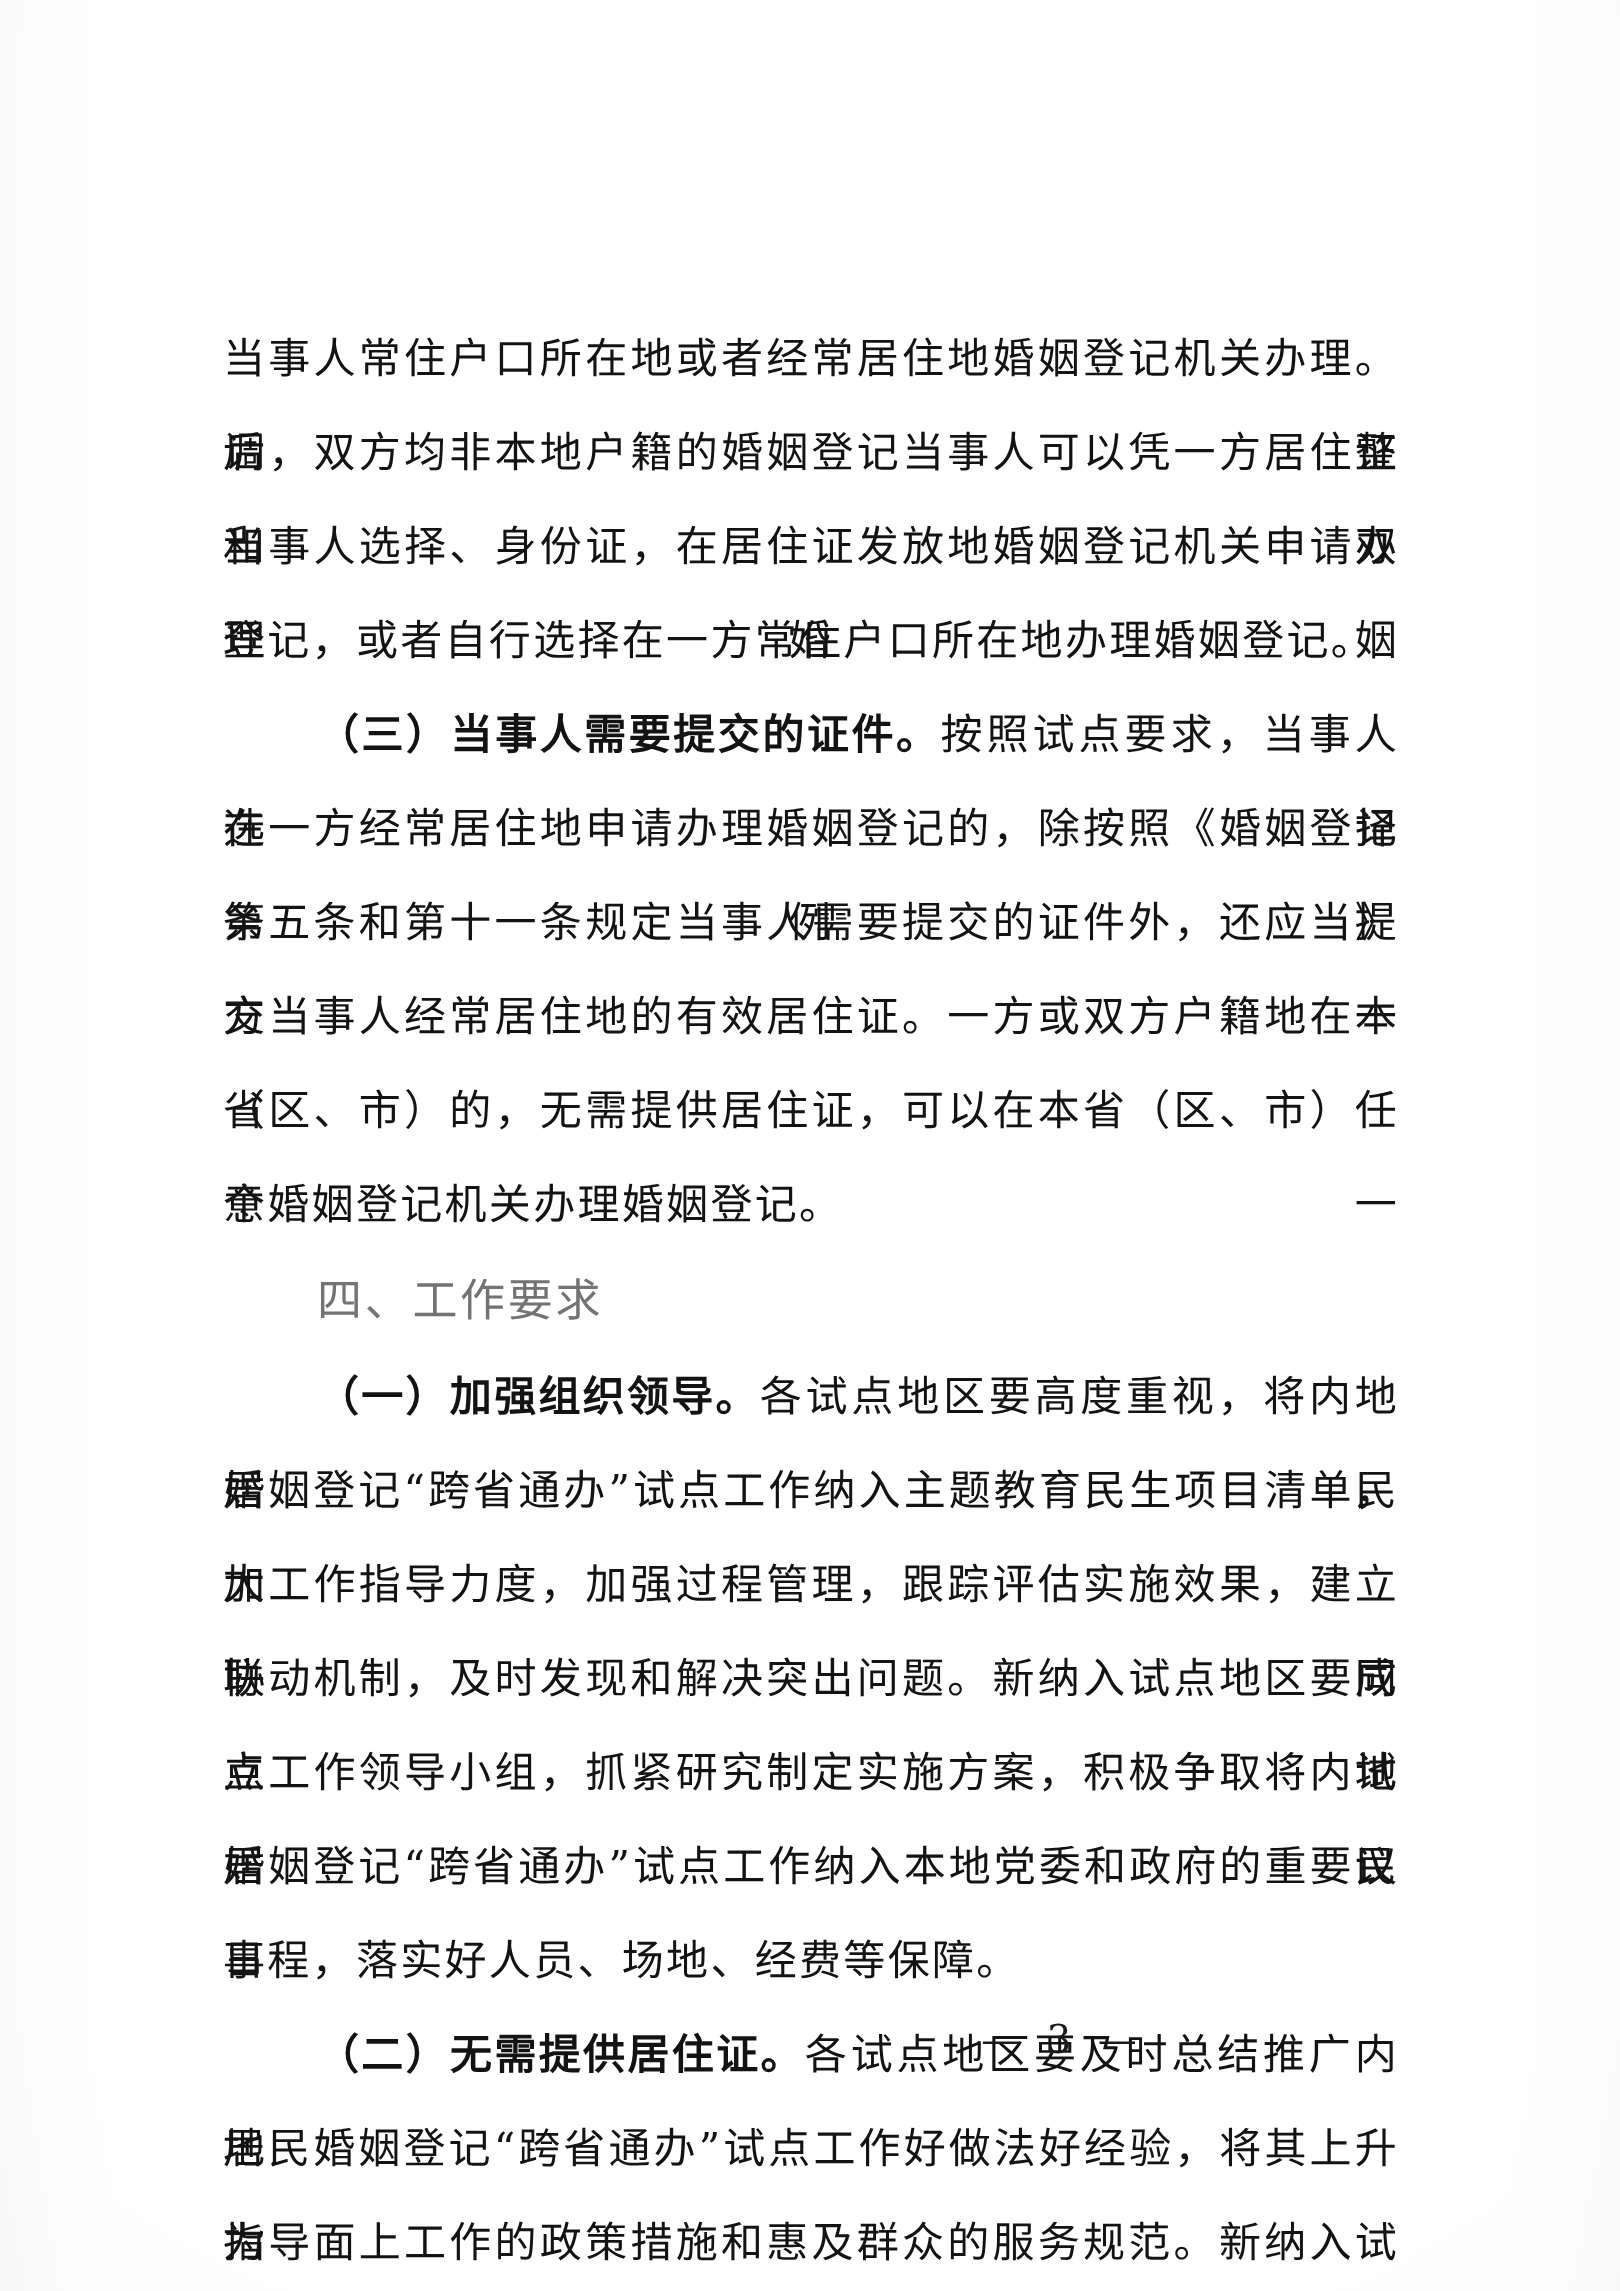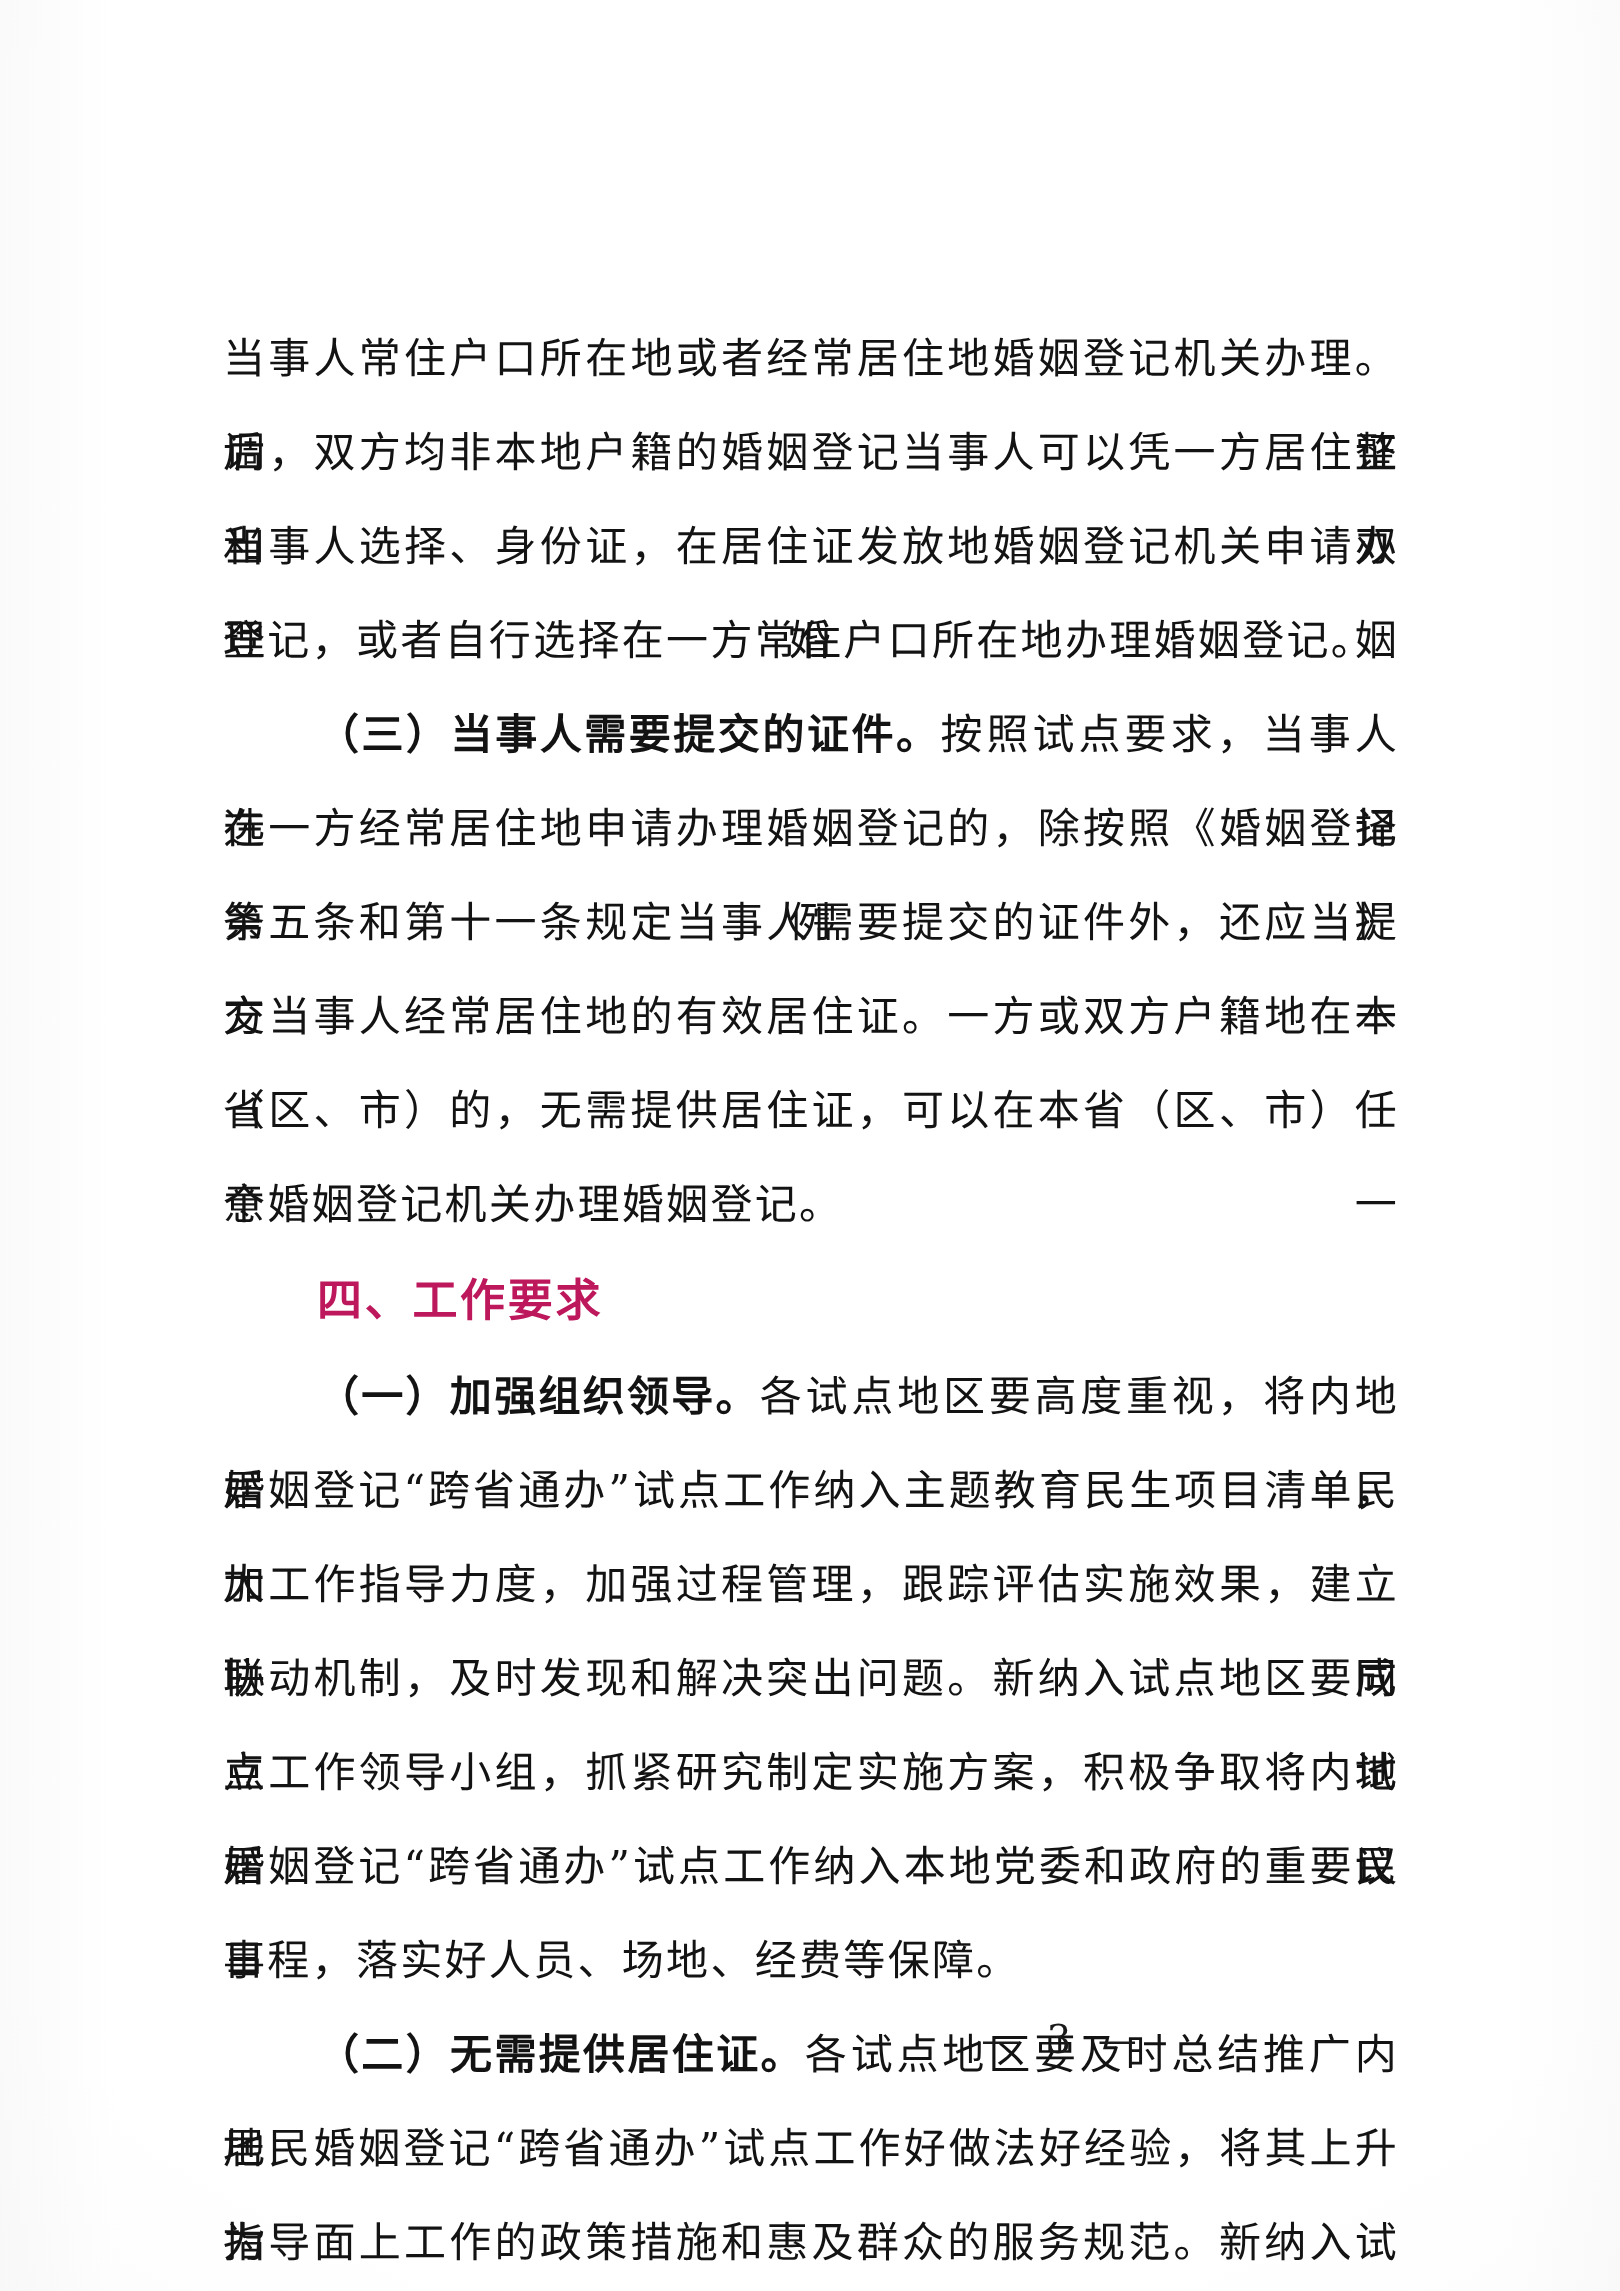--- a/index.html
+++ b/index.html
@@ -74,25 +74,25 @@
     letter-spacing: 0.02em;
     margin-top: 38px;
   }
 
   
   .section-heading {
     display: block;
     height: 98px;
     line-height: 98px;
     font-family: "DejaVu Sans", "Liberation Sans", sans-serif;
-    font-weight: 700;
+    font-weight: 400;
     font-size: 45px;
     letter-spacing: 0.06em;
     text-indent: 94px;
-    color: #be185d;
+    color: #737373;
   }
 
   .page-number {
     position: absolute;
     left: 0;
     right: 0;
     top: 2017px;
     text-align: center;
     font-size: 39px;
     letter-spacing: 0.18em;

